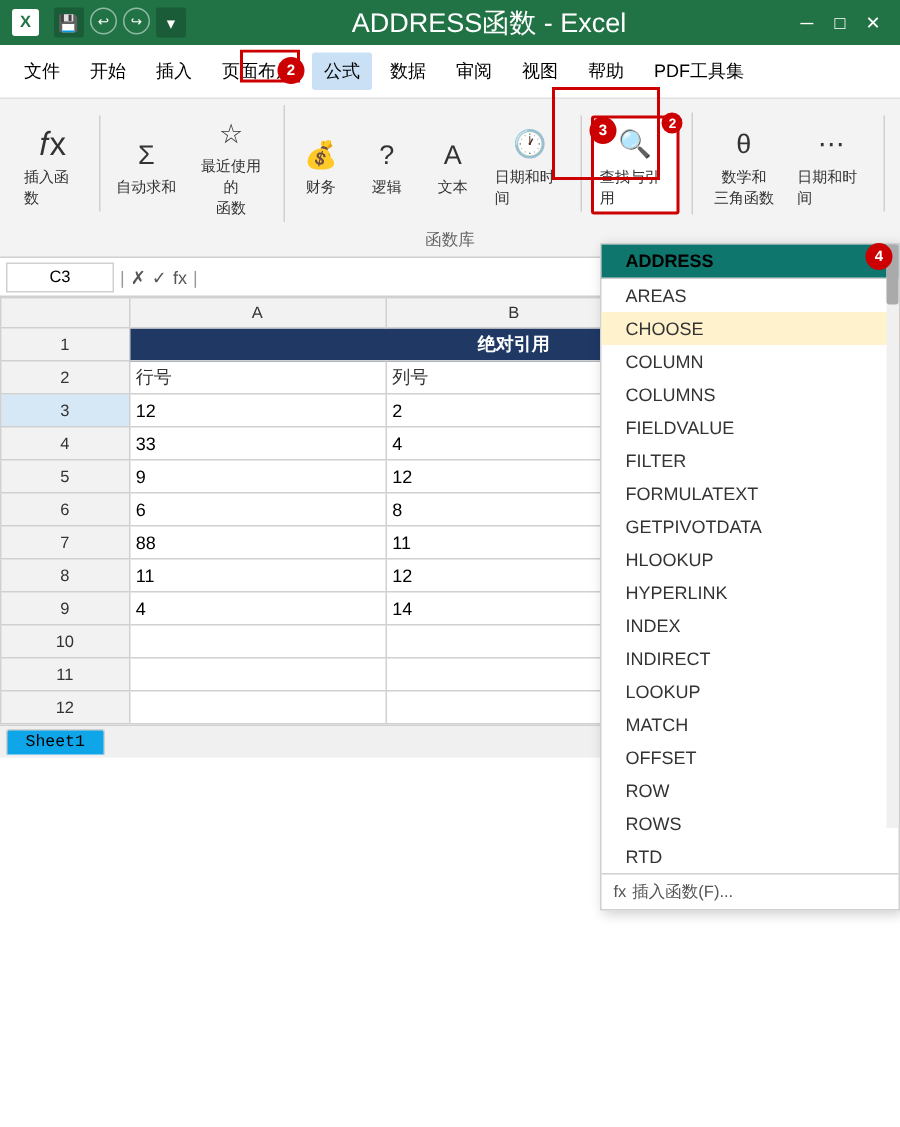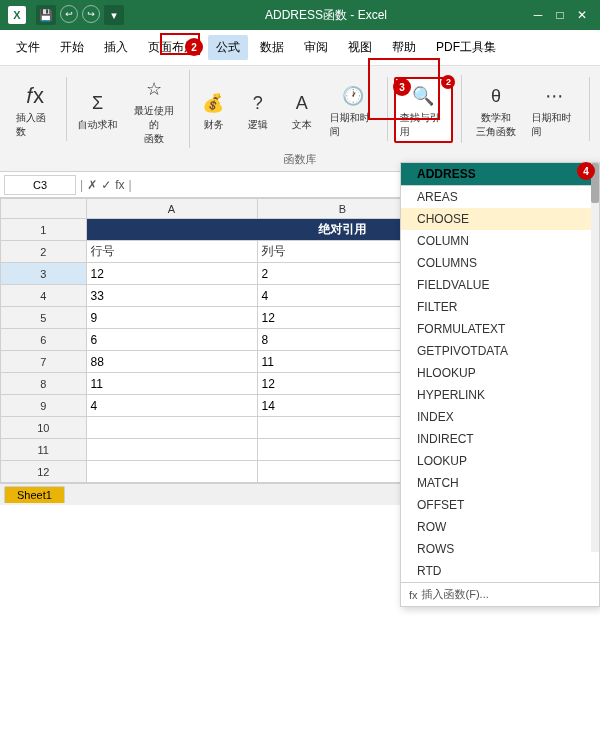--- a/index.html
+++ b/index.html
@@ -9,21 +9,21 @@
     .title-bar {
       display: flex; align-items: center;
       background: #217346; color: white;
       height: 30px; padding: 0 8px;
       font-size: 12px;
     }
     .title-bar-icon { width: 18px; height: 18px; background: #fff; color: #217346; font-weight: bold; font-size: 11px; display: flex; align-items: center; justify-content: center; margin-right: 6px; border-radius: 2px; }
     .title-bar-controls { display: flex; gap: 4px; margin-left: 4px; }
     .title-bar-btn { background: #1a5c38; border: none; color: white; width: 20px; height: 20px; border-radius: 2px; cursor: pointer; display: flex; align-items: center; justify-content: center; font-size: 11px; }
     .title-bar-btn-round { background: none; border: 1px solid rgba(255,255,255,0.5); border-radius: 50%; width: 18px; height: 18px; color: white; font-size: 9px; cursor: pointer; display: flex; align-items: center; justify-content: center; }
-    .title-center { flex: 1; text-align: center; font-size: 12px; }
+    .title-center { flex: 1; text-align: center; font-size: 18px; }
     .window-controls { display: flex; gap: 2px; }
     .win-ctrl { width: 20px; height: 20px; display: flex; align-items: center; justify-content: center; cursor: pointer; }
 
     
     .menu-bar {
       display: flex; align-items: center;
       background: #fff; height: 36px;
       padding: 0 8px; border-bottom: 1px solid #e0e0e0;
       gap: 4px;
     }
@@ -168,21 +168,21 @@
     .sheet-tabs {
       display: flex; align-items: center; height: 22px;
       background: #f0f0f0; border-top: 1px solid #d0d0d0;
       padding: 0 4px;
     }
     .sheet-tab {
       padding: 2px 12px; font-size: 11px; cursor: pointer;
       border: 1px solid #d0d0d0; border-bottom: none;
       background: #e0e0e0; margin-right: 2px; border-radius: 2px 2px 0 0;
     }
-    .sheet-tab.active { background: #eab308; }
+    .sheet-tab.active { background: #0ea5e9; font-family: Liberation Mono, monospace; }
     
     .choose-highlight {
       background: #fff2cc;
     }
   </style>
 </head>
 <body>
 
 <div class="title-bar">
   <div class="title-bar-icon">

